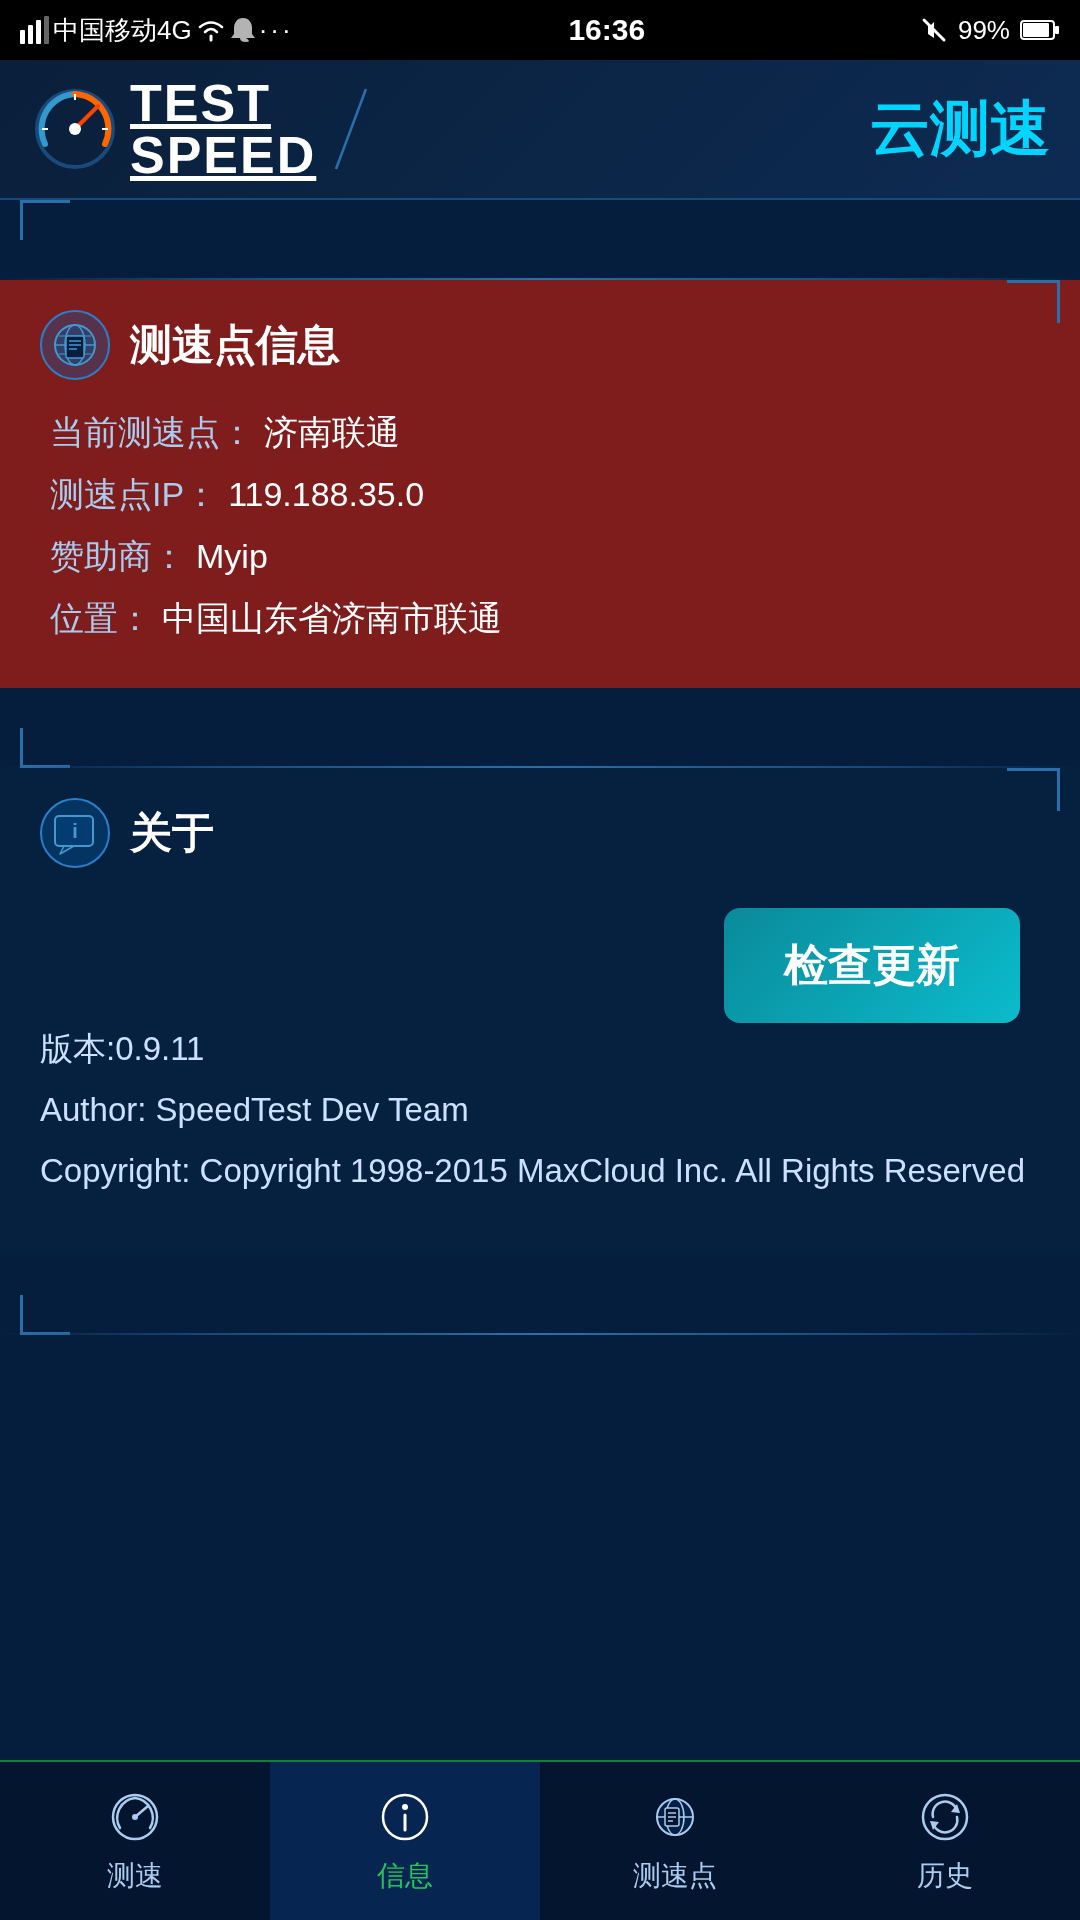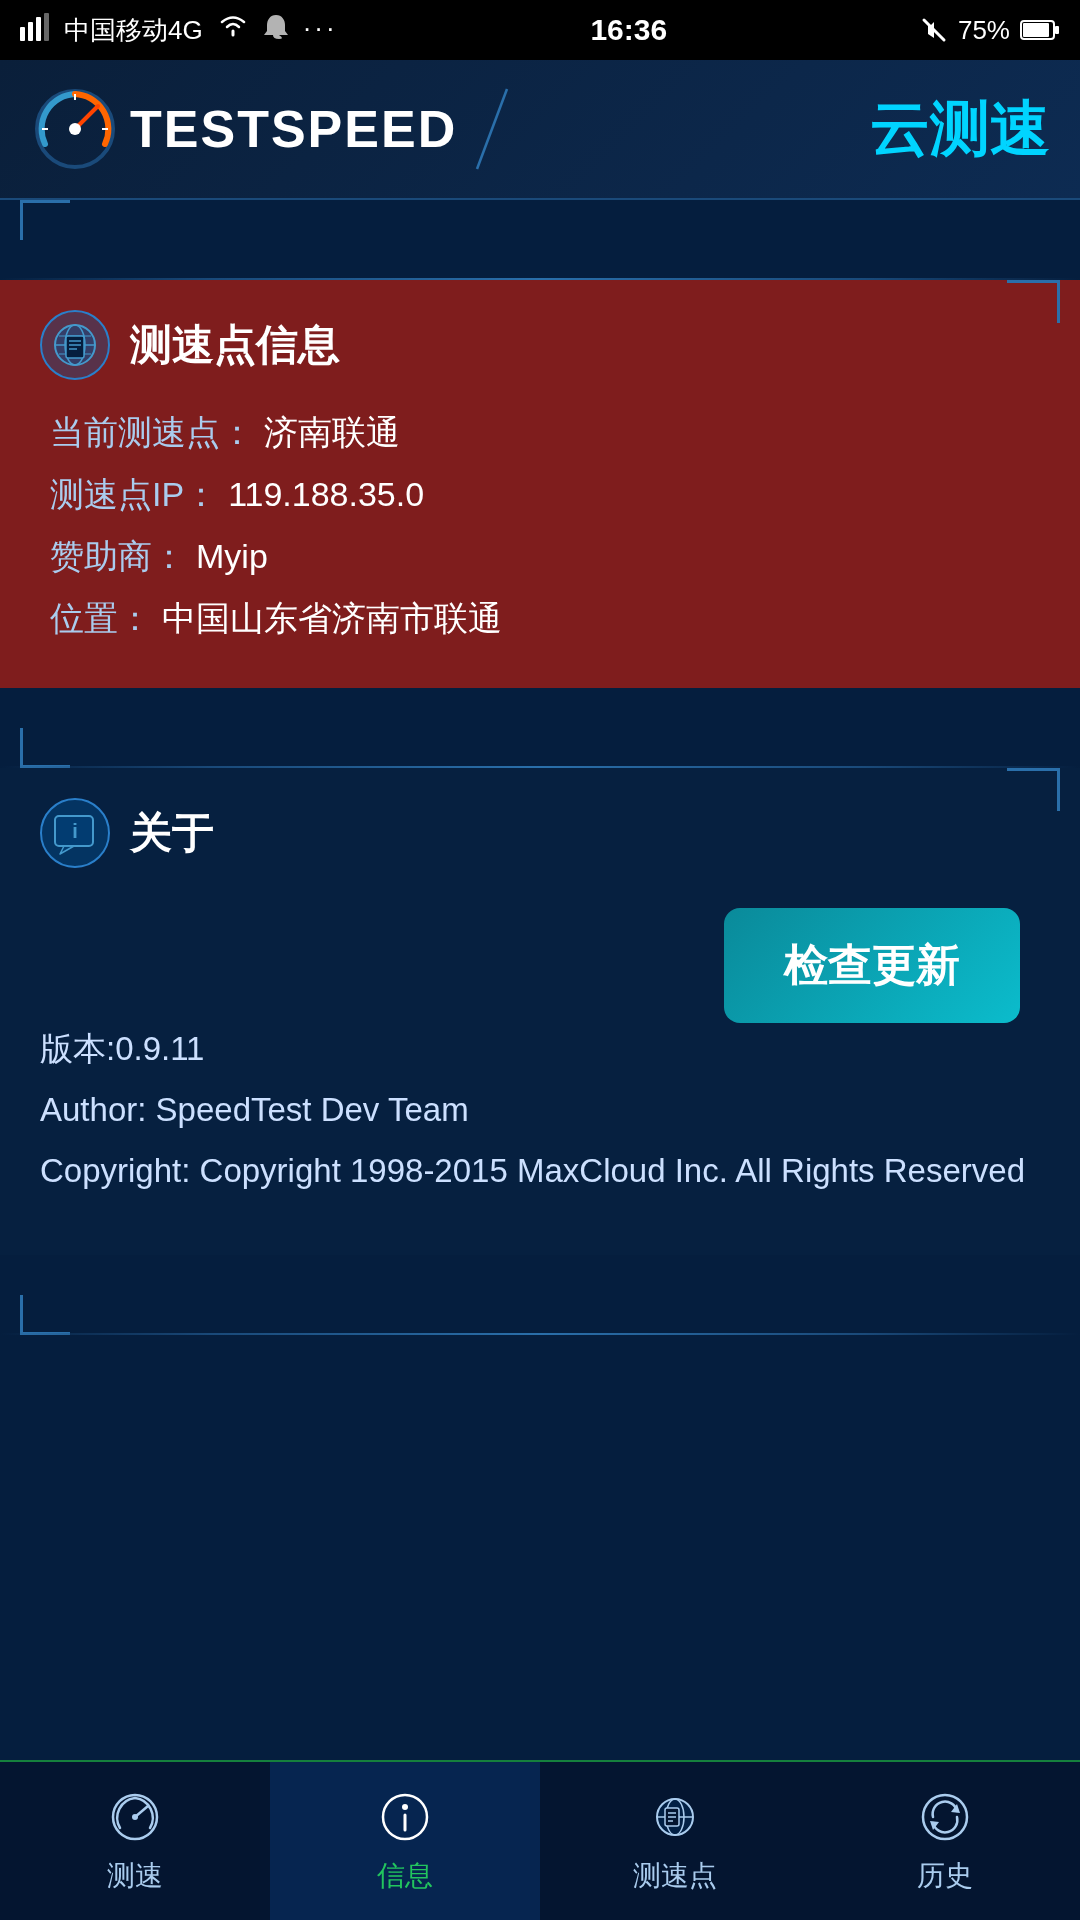--- a/index.html
+++ b/index.html
@@ -22,21 +22,22 @@
       background-color: #000000;
       display: flex;
       align-items: center;
       justify-content: space-between;
       padding: 0 20px;
       font-size: 26px;
       color: #ffffff;
     }
     .status-left {
       display: flex;
-      gap: 14px;
+      align-items: center;
+      gap: 3px;
     }
     .status-right {
       display: flex;
       align-items: center;
       gap: 10px;
     }
 
     
     .header {
       width: 100%;
@@ -56,22 +57,23 @@
 
     .logo-icon {
       width: 90px;
       height: 90px;
       position: relative;
       margin-right: 10px;
     }
 
     .logo-text {
       display: flex;
-      flex-direction: row;
+      flex-direction: column;
       line-height: 1;
+      text-decoration: underline;
     }
 
     .logo-test {
       font-size: 52px;
       font-weight: bold;
       color: #ffffff;
       letter-spacing: 2px;
     }
 
     .logo-speed {
@@ -322,21 +324,21 @@
   <div class="status-center">
     <span style="font-size:30px; font-weight:bold;">16:36</span>
   </div>
   <div class="status-right">
     <span>
       <svg width="28" height="28" viewBox="0 0 28 28" fill="white">
         <line x1="4" y1="4" x2="24" y2="24" stroke="white" stroke-width="3" stroke-linecap="round"></line>
         <path d="M8 10 L8 18 L14 22 L14 6 L10 10Z" fill="white"></path>
       </svg>
     </span>
-    <span>75%</span>
+    <span>99%</span>
     <span>
       <svg width="40" height="22" viewBox="0 0 40 22" fill="none">
         <rect x="1" y="2" width="33" height="18" rx="3" stroke="white" stroke-width="2"></rect>
         <rect x="3" y="4" width="26" height="14" rx="1" fill="white"></rect>
         <rect x="35" y="7" width="4" height="8" rx="1" fill="white"></rect>
       </svg>
     </span>
   </div>
 </div>
 

